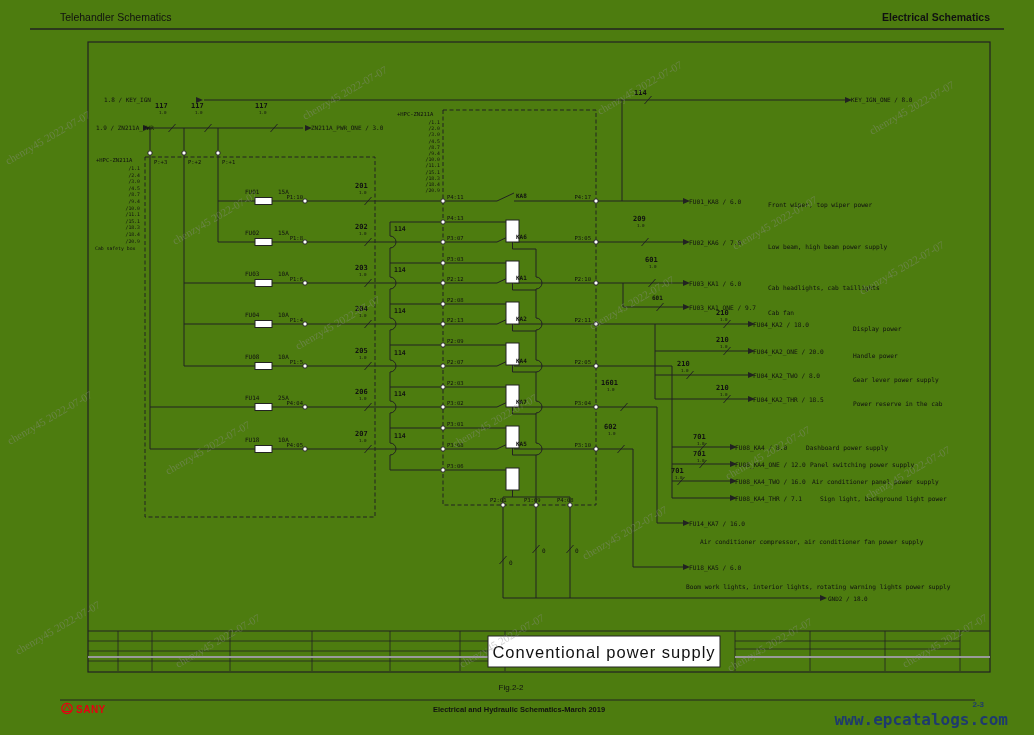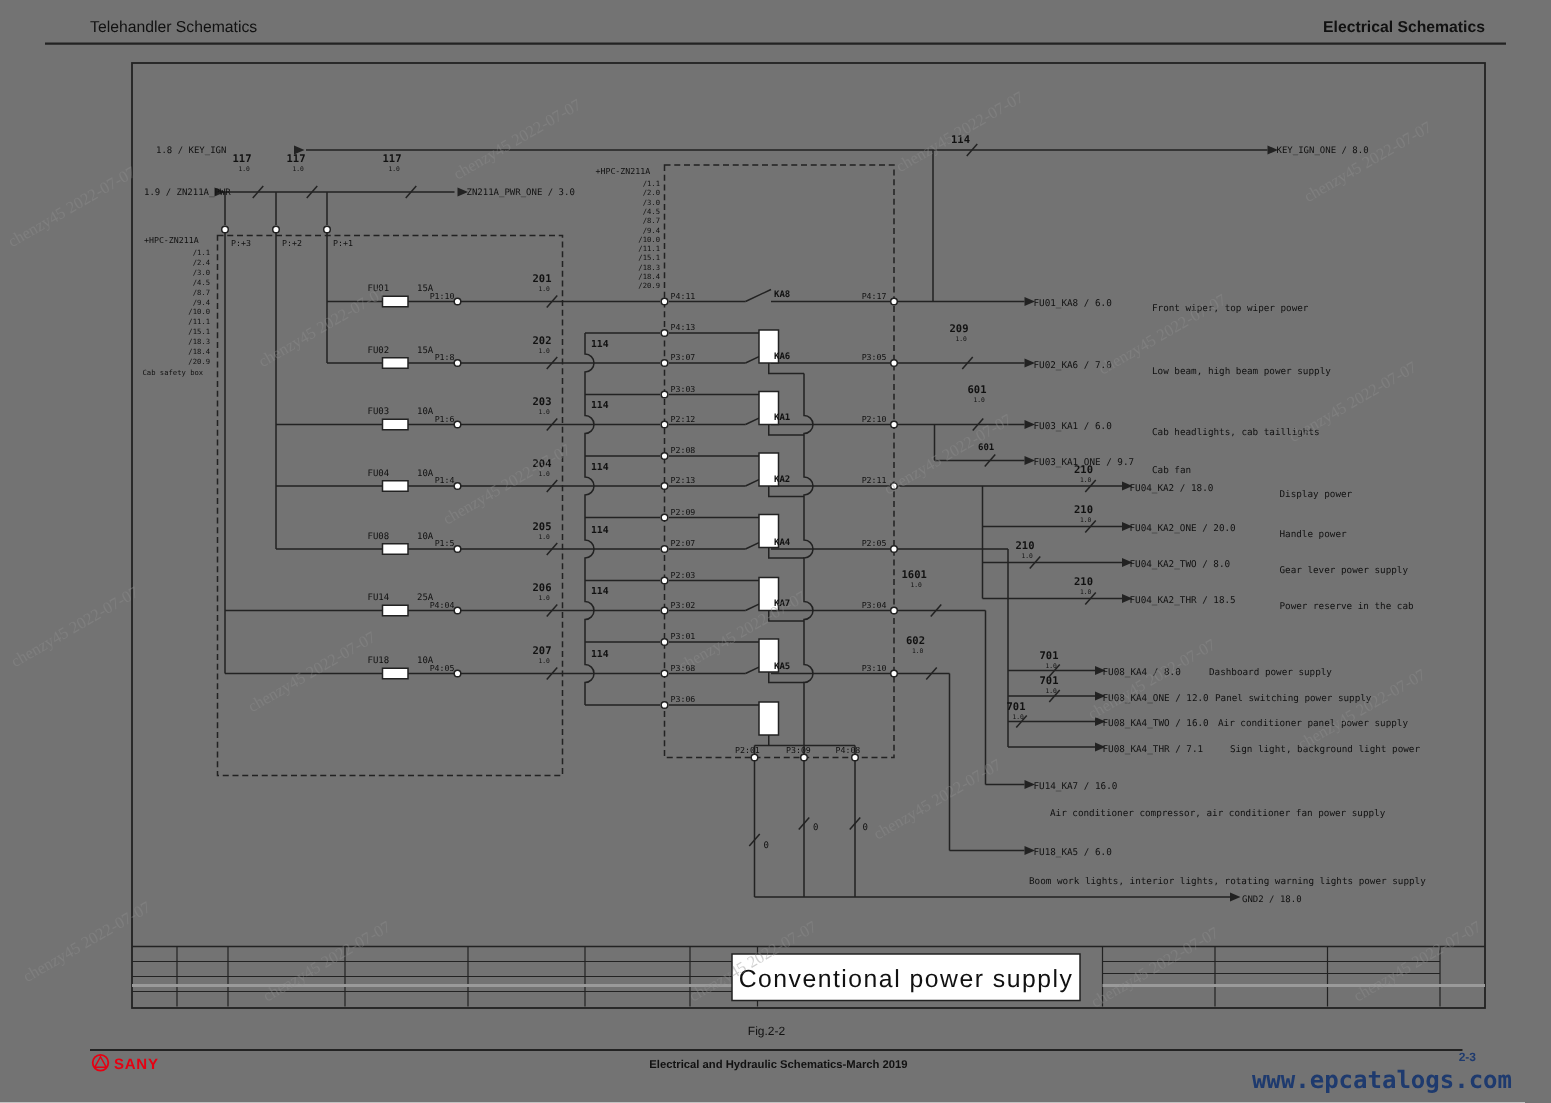--- a/index.html
+++ b/index.html
@@ -1,16 +1,16 @@
 <!DOCTYPE html>
 <html><head>
 <meta charset="utf-8">
 <style>
   html,body{margin:0;padding:0;background:#ffffff;}
-  #page{position:relative;width:1034px;height:735px;background:#737373;overflow:hidden;
+  #page{position:relative;width:1034px;height:735px;background:#4d7c0f;overflow:hidden;
         font-family:"DejaVu Sans Mono",monospace;}
   svg{position:absolute;inset:0;}
   svg text{fill:#111;}
   .hdr{font-family:"Liberation Sans",sans-serif;font-size:10.5px;}
   .hdrb{font-family:"Liberation Sans",sans-serif;font-size:10.5px;font-weight:bold;}
   .ttl{font-family:"Liberation Sans",sans-serif;font-size:16.5px;letter-spacing:1px;}
   .fig{font-family:"Liberation Sans",sans-serif;font-size:8px;}
   .doc{font-family:"Liberation Sans",sans-serif;font-size:7.5px;font-weight:bold;}
   .lbl{font-size:6px;}
   .lbl62{font-size:6.2px;}

